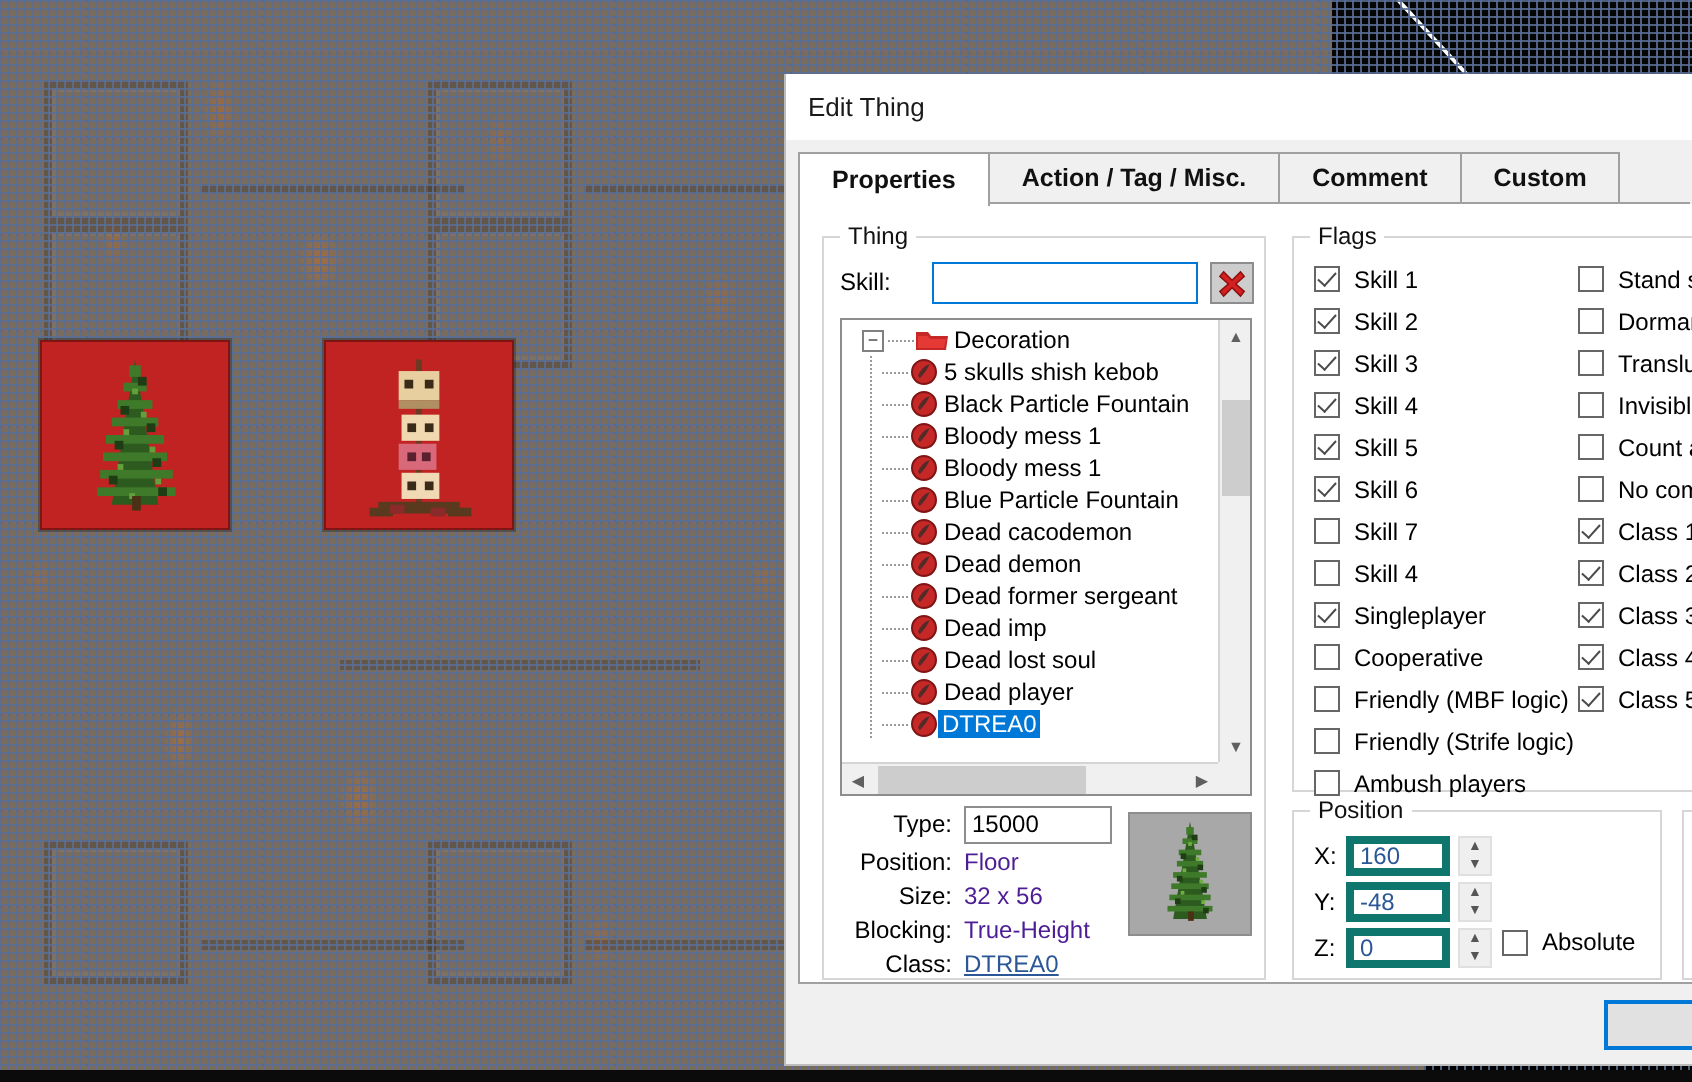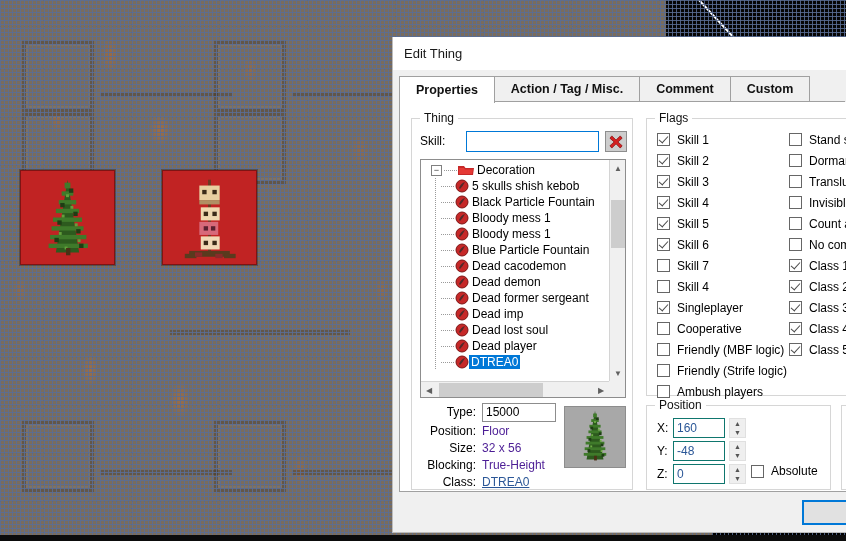--- a/index.html
+++ b/index.html
@@ -272,21 +272,21 @@
     width: 4px; height: 8px; border:solid #4a4a4a; border-width: 0 1.6px 1.6px 0;
     transform: rotate(42deg);
   }
   .flag-label { font-size: 12px; color:#000; }
 
   
   #grp-position { left: 246px; top: 303px; width: 185px; height: 85px; }
   .pos-row { position:absolute; display:flex; align-items:center; }
   .pos-row .plabel { width: 16px; font-size:12px; }
   .pos-input {
-    width: 52px; height: 20px; border:1px solid #0f766e; background:#fff;
+    width: 52px; height: 20px; border:4px solid #0f766e; background:#fff;
     font-size:12px; font-family:"Liberation Sans",sans-serif; padding:0 3px;
     color:#2b5797; outline:none;
   }
   .spinner {
     width: 17px; height: 20px; margin-left:4px; background:#efefef;
     border:1px solid #e0e0e0;
     display:flex; flex-direction:column; align-items:center; justify-content:space-around;
     font-size:7px; color:#555; line-height:6px;
   }
   #absolute-wrap { position:absolute; left: 104px; top: 58px; display:flex; align-items:center; }

